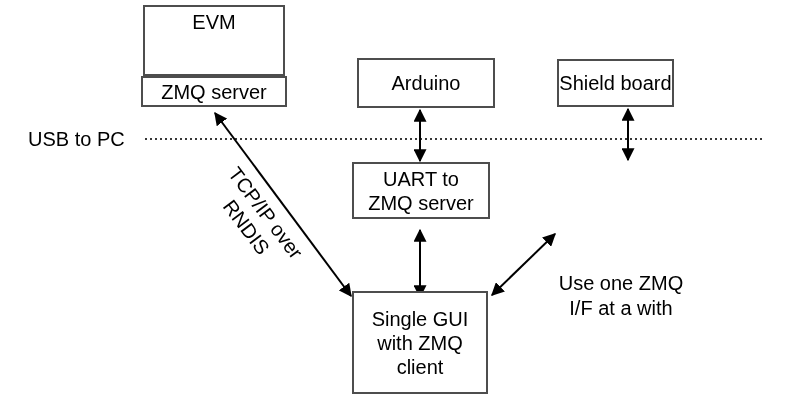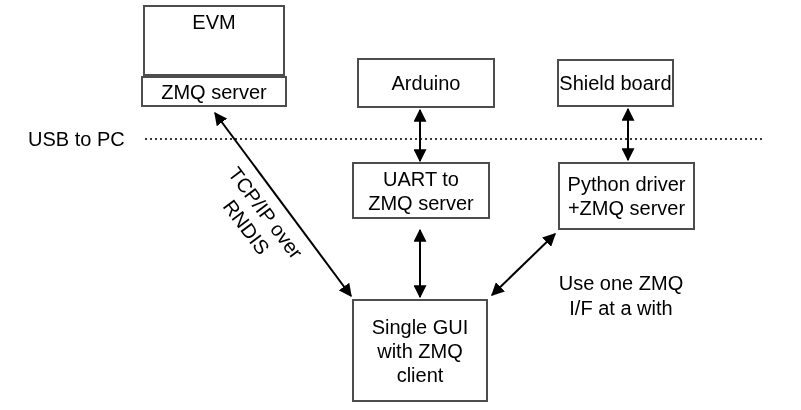--- a/index.html
+++ b/index.html
@@ -78,24 +78,22 @@
 
   <div class="node" style="left:141px;top:76px;width:146px;height:31px;">ZMQ server</div>
 
   <div class="node" style="left:350px;top:58px;width:138px;height:50px;margin-left:7px;">Arduino</div>
 
   <div class="node" style="left:557px;top:59px;width:117px;height:48px;">Shield board</div>
 
   <div class="node" style="left:352px;top:162px;width:138px;height:57px;">UART to
 ZMQ server</div>
 
-  <div class="node" style="left:558px;top:162px;width:137px;height:68px;">Python driver
-+ZMQ server</div>
 
-  <div class="node" style="left:352px;top:299px;width:136px;height:103px;">Single GUI
+  <div class="node" style="left:352px;top:291px;width:136px;height:103px;">Single GUI
 with ZMQ
 client</div>
 
   <div class="annotation" style="left:28px;top:127px;">USB to PC</div>
 
 
 
   <div class="annotation tcpip" style="left:186px;top:196px;">TCP/IP over
 RNDIS</div>
 

